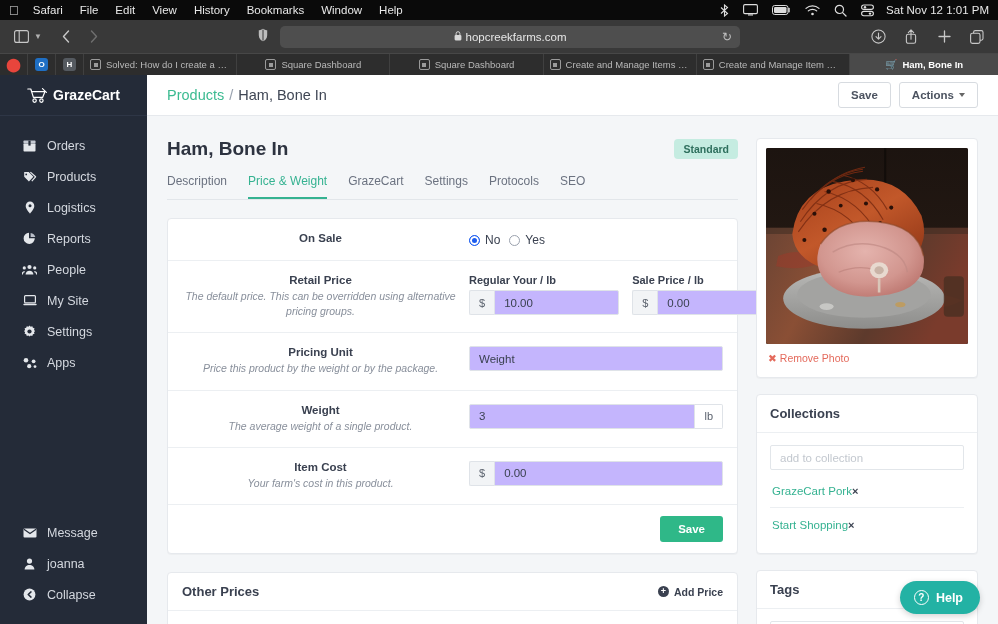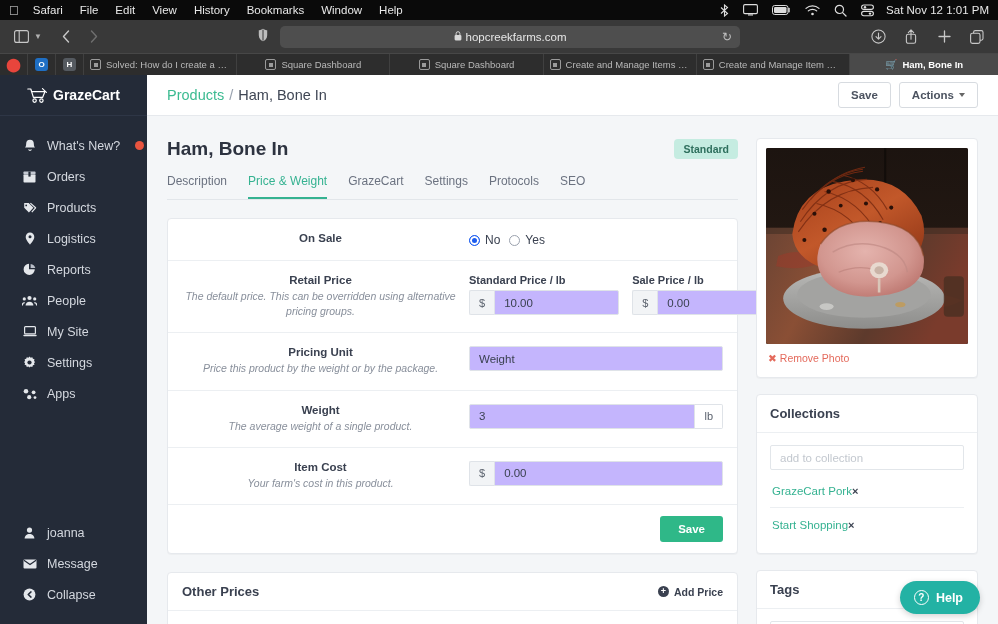--- a/index.html
+++ b/index.html
@@ -448,30 +448,20 @@
             <path d="M0.8 1 h3 L6.4 9.4 h9.2 L18 3.6 H5.2" stroke="#fff" stroke-width="1.2" fill="none" stroke-linecap="round" stroke-linejoin="round"></path>
             <circle cx="7.6" cy="12.6" r="1.7" stroke="#fff" stroke-width="1.2" fill="none"></circle>
             <circle cx="14.4" cy="12.6" r="1.7" stroke="#fff" stroke-width="1.2" fill="none"></circle>
             <path d="M15.5 0.6 L19.4 4.4" stroke="#fff" stroke-width="1.2" stroke-linecap="round"></path>
           </svg>
       </span>
       <span>GrazeCart</span>
     </div>
 
     <div class="nav">
-      <div class="nav-item">
-        <span class="ico">
-          <svg width="12" height="13" viewBox="0 0 12 13">
-              <path d="M6 0.8 a3.8 3.8 0 0 1 3.8 3.8 c0 3 1.2 4 1.2 4 H1 s1.2-1 1.2-4 A3.8 3.8 0 0 1 6 0.8Z" fill="#e4e7eb"></path>
-              <path d="M4.6 10.4 a1.5 1.5 0 0 0 2.8 0" stroke="#e4e7eb" stroke-width="1.1" fill="none"></path>
-            </svg>
-        </span>
-        <span>What's New?</span>
-        <span class="badge-dot"></span>
-      </div>
 
       <div class="nav-item">
         <span class="ico">
           <svg width="13" height="12" viewBox="0 0 13 12">
               <rect x="0.5" y="3.4" width="12" height="8.1" rx="0.8" fill="#e4e7eb"></rect>
               <rect x="0.5" y="0.6" width="12" height="3" rx="0.6" fill="#c4c9d2"></rect>
               <rect x="5.4" y="0.6" width="2.2" height="5" fill="#242b38"></rect>
             </svg>
         </span>
         <span>Orders</span>
@@ -551,35 +541,35 @@
               <circle cx="12" cy="9.6" r="1.4" fill="#e4e7eb"></circle>
             </svg>
         </span>
         <span>Apps</span>
       </div>
     </div>
 
     <div class="nav-bottom">
       <div class="nav-item">
         <span class="ico">
+          <svg width="14" height="10" viewBox="0 0 14 10">
+              <rect x="0.5" y="0.5" width="13" height="9" rx="1.1" fill="#e4e7eb"></rect>
+              <path d="M0.9 1.2 L7 5.6 L13.1 1.2" stroke="#242b38" stroke-width="1.2" fill="none"></path>
+            </svg>
+        </span>
+        <span>Message</span>
+      </div>
+      <div class="nav-item">
+        <span class="ico">
           <svg width="11" height="12" viewBox="0 0 11 12">
               <circle cx="5.5" cy="3.1" r="2.6" fill="#e4e7eb"></circle>
               <path d="M0.6 11.6 c0-3 2.2-4.7 4.9-4.7 s4.9 1.7 4.9 4.7Z" fill="#e4e7eb"></path>
             </svg>
         </span>
         <span>joanna</span>
-      </div>
-      <div class="nav-item">
-        <span class="ico">
-          <svg width="14" height="10" viewBox="0 0 14 10">
-              <rect x="0.5" y="0.5" width="13" height="9" rx="1.1" fill="#e4e7eb"></rect>
-              <path d="M0.9 1.2 L7 5.6 L13.1 1.2" stroke="#242b38" stroke-width="1.2" fill="none"></path>
-            </svg>
-        </span>
-        <span>Message</span>
       </div>
       <div class="nav-item">
         <span class="ico">
           <svg width="13" height="13" viewBox="0 0 13 13">
               <circle cx="6.5" cy="6.5" r="5.9" fill="#e4e7eb"></circle>
               <path d="M8 3.9 L5.2 6.5 L8 9.1" stroke="#242b38" stroke-width="1.5" fill="none" stroke-linecap="round" stroke-linejoin="round"></path>
             </svg>
         </span>
         <span>Collapse</span>
       </div>
@@ -639,21 +629,21 @@
             </div>
           </div>
 
           <div class="row">
             <div class="lbl">
               <div class="t1">Retail Price</div>
               <div class="t2">The default price. This can be overridden using alternative pricing groups.</div>
             </div>
             <div class="ctl">
               <div class="field">
-                <span class="flbl">Standard Price / lb</span>
+                <span class="flbl">Regular Your / lb</span>
                 <span class="ig has-pre">
                   <span class="pre">$</span>
                   <input class="w-price" type="text" value="10.00" style="">
                 </span>
               </div>
               <div class="field">
                 <span class="flbl">Sale Price / lb</span>
                 <span class="ig has-pre">
                   <span class="pre">$</span>
                   <input class="w-price" type="text" value="0.00" style="">

